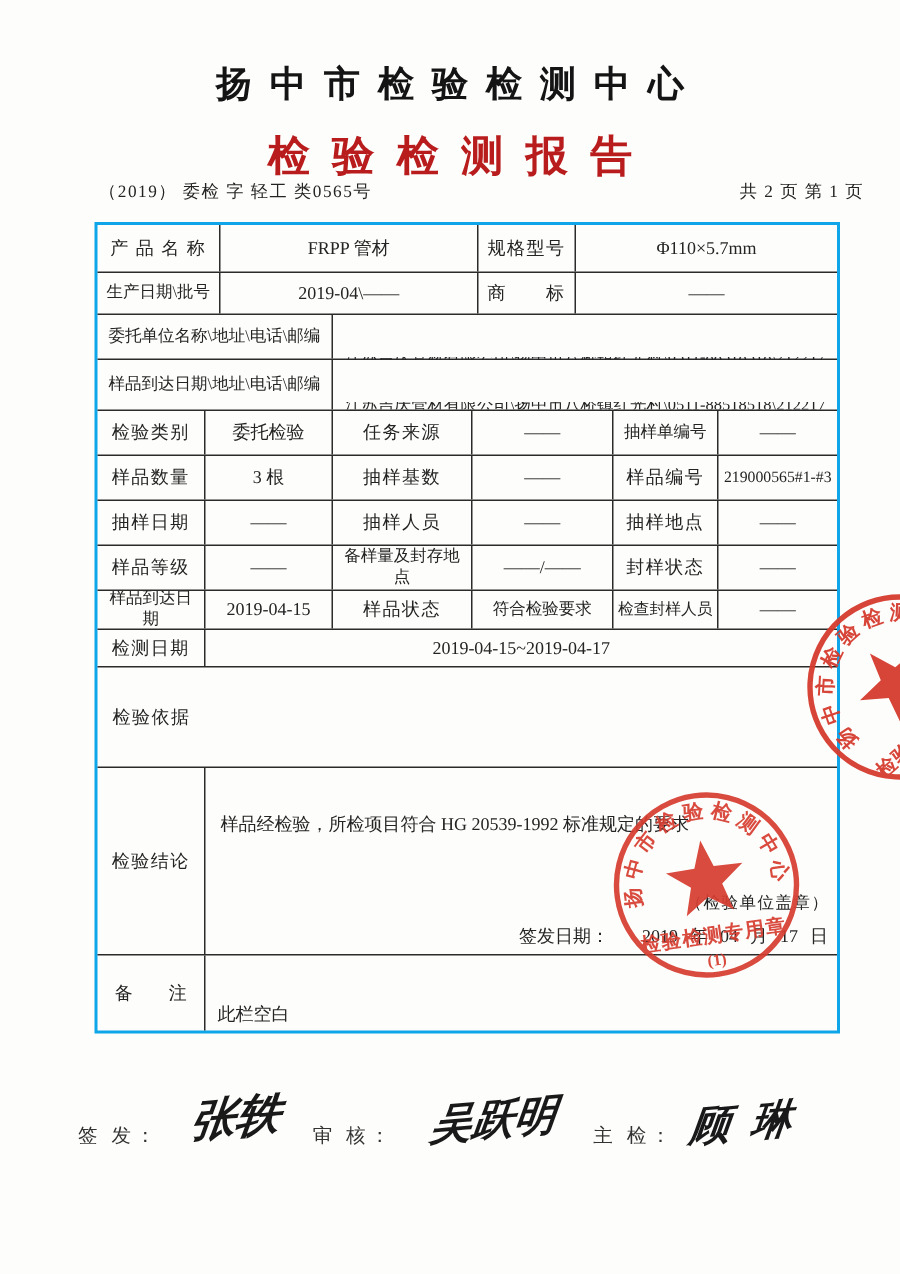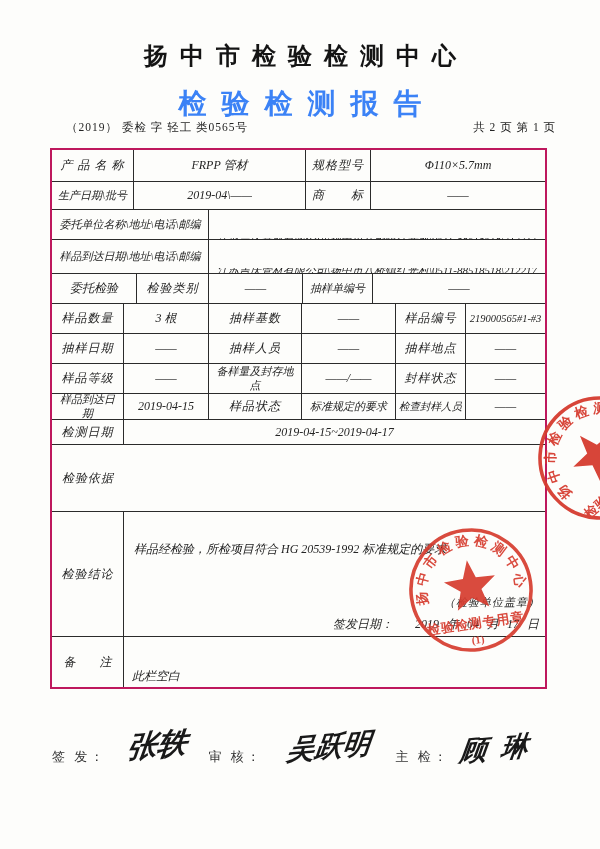--- a/index.html
+++ b/index.html
@@ -6,26 +6,26 @@
   html,body { background:#e8e8e8; }
   .page {
     position:relative; width:600px; height:849px; margin:0 auto;
     background:#fdfdfb; overflow:hidden;
     font-family:"Liberation Serif","DejaVu Serif",serif; color:#242424;
   }
   
   .org-name { padding-top:40px; text-align:center; font-size:24px; font-weight:700;
               letter-spacing:12px; text-indent:12px; color:#141414; }
   .doc-title { margin-top:13px; text-align:center; font-size:28px; font-weight:700;
-               letter-spacing:15px; text-indent:15px; color:#3b82f6; }
-  .hdr-meta { position:absolute; left:66px; right:44px; top:120px;
+               letter-spacing:15px; text-indent:15px; color:#b91c1c; }
+  .hdr-meta { position:absolute; left:66px; right:24px; top:120px;
               display:flex; justify-content:space-between; font-size:11.5px; letter-spacing:1px; }
   
-  .doc-table { position:absolute; left:50px; top:148px; width:497px;
-               border:2px solid #be185d; background:transparent;font-style:italic; }
+  .doc-table { position:absolute; left:63px; top:148px; width:497px;
+               border:2px solid #0ea5e9; background:transparent; }
   .tr { display:flex; border-bottom:1px solid #2b2b2b; }
   .tr:last-child { border-bottom:none; }
   .td { border-right:1px solid #2b2b2b; display:flex; align-items:center;
         justify-content:center; text-align:center; padding:1px 3px;
         font-size:12px; line-height:1.25; overflow:hidden; }
   .td:last-child { border-right:none; }
   .td.left { justify-content:flex-start; text-align:left; padding-left:8px;margin-top:28px; }
   .td.fill { flex:1; }
   .lbl { letter-spacing:1px; }
   .f11 { font-size:11px; letter-spacing:0; }
@@ -87,22 +87,23 @@
       <div class="td w157 f11">委托单位名称\地址\电话\邮编</div>
       <div class="td fill left f11">江苏吉庆管材有限公司\扬中市八桥镇红光村\0511-88518518\212217</div>
     </div>
 
     <div class="tr" style="height:34px">
       <div class="td w157 f11">样品到达日期\地址\电话\邮编</div>
       <div class="td fill left f11">江苏吉庆管材有限公司\扬中市八桥镇红光村\0511-88518518\212217</div>
     </div>
 
     <div class="tr" style="height:30px">
+      <div class="td w72 lbl">检验类别</div>
       <div class="td w85">委托检验</div>
-      <div class="td w72 lbl">检验类别</div>
+      <div class="td w93 lbl">任务来源</div>
       <div class="td w94">——</div>
       <div class="td w70 f11">抽样单编号</div>
       <div class="td fill">——</div>
     </div>
 
     <div class="tr" style="height:30px">
       <div class="td w72 lbl">样品数量</div>
       <div class="td w85">3 根</div>
       <div class="td w93 lbl">抽样基数</div>
       <div class="td w94">——</div>
@@ -125,21 +126,21 @@
       <div class="td w93 f11">备样量及封存地点</div>
       <div class="td w94">——/——</div>
       <div class="td w70 lbl">封样状态</div>
       <div class="td fill">——</div>
     </div>
 
     <div class="tr" style="height:26px">
       <div class="td w72 f11">样品到达日期</div>
       <div class="td w85">2019-04-15</div>
       <div class="td w93 lbl">样品状态</div>
-      <div class="td w94 f11">标准规定的要求</div>
+      <div class="td w94 f11">符合检验要求</div>
       <div class="td w70 f10">检查封样人员</div>
       <div class="td fill">——</div>
     </div>
 
     <div class="tr" style="height:25px">
       <div class="td w72 lbl">检测日期</div>
       <div class="td fill">2019-04-15~2019-04-17</div>
     </div>
 
     <div class="tr" style="height:67px">

